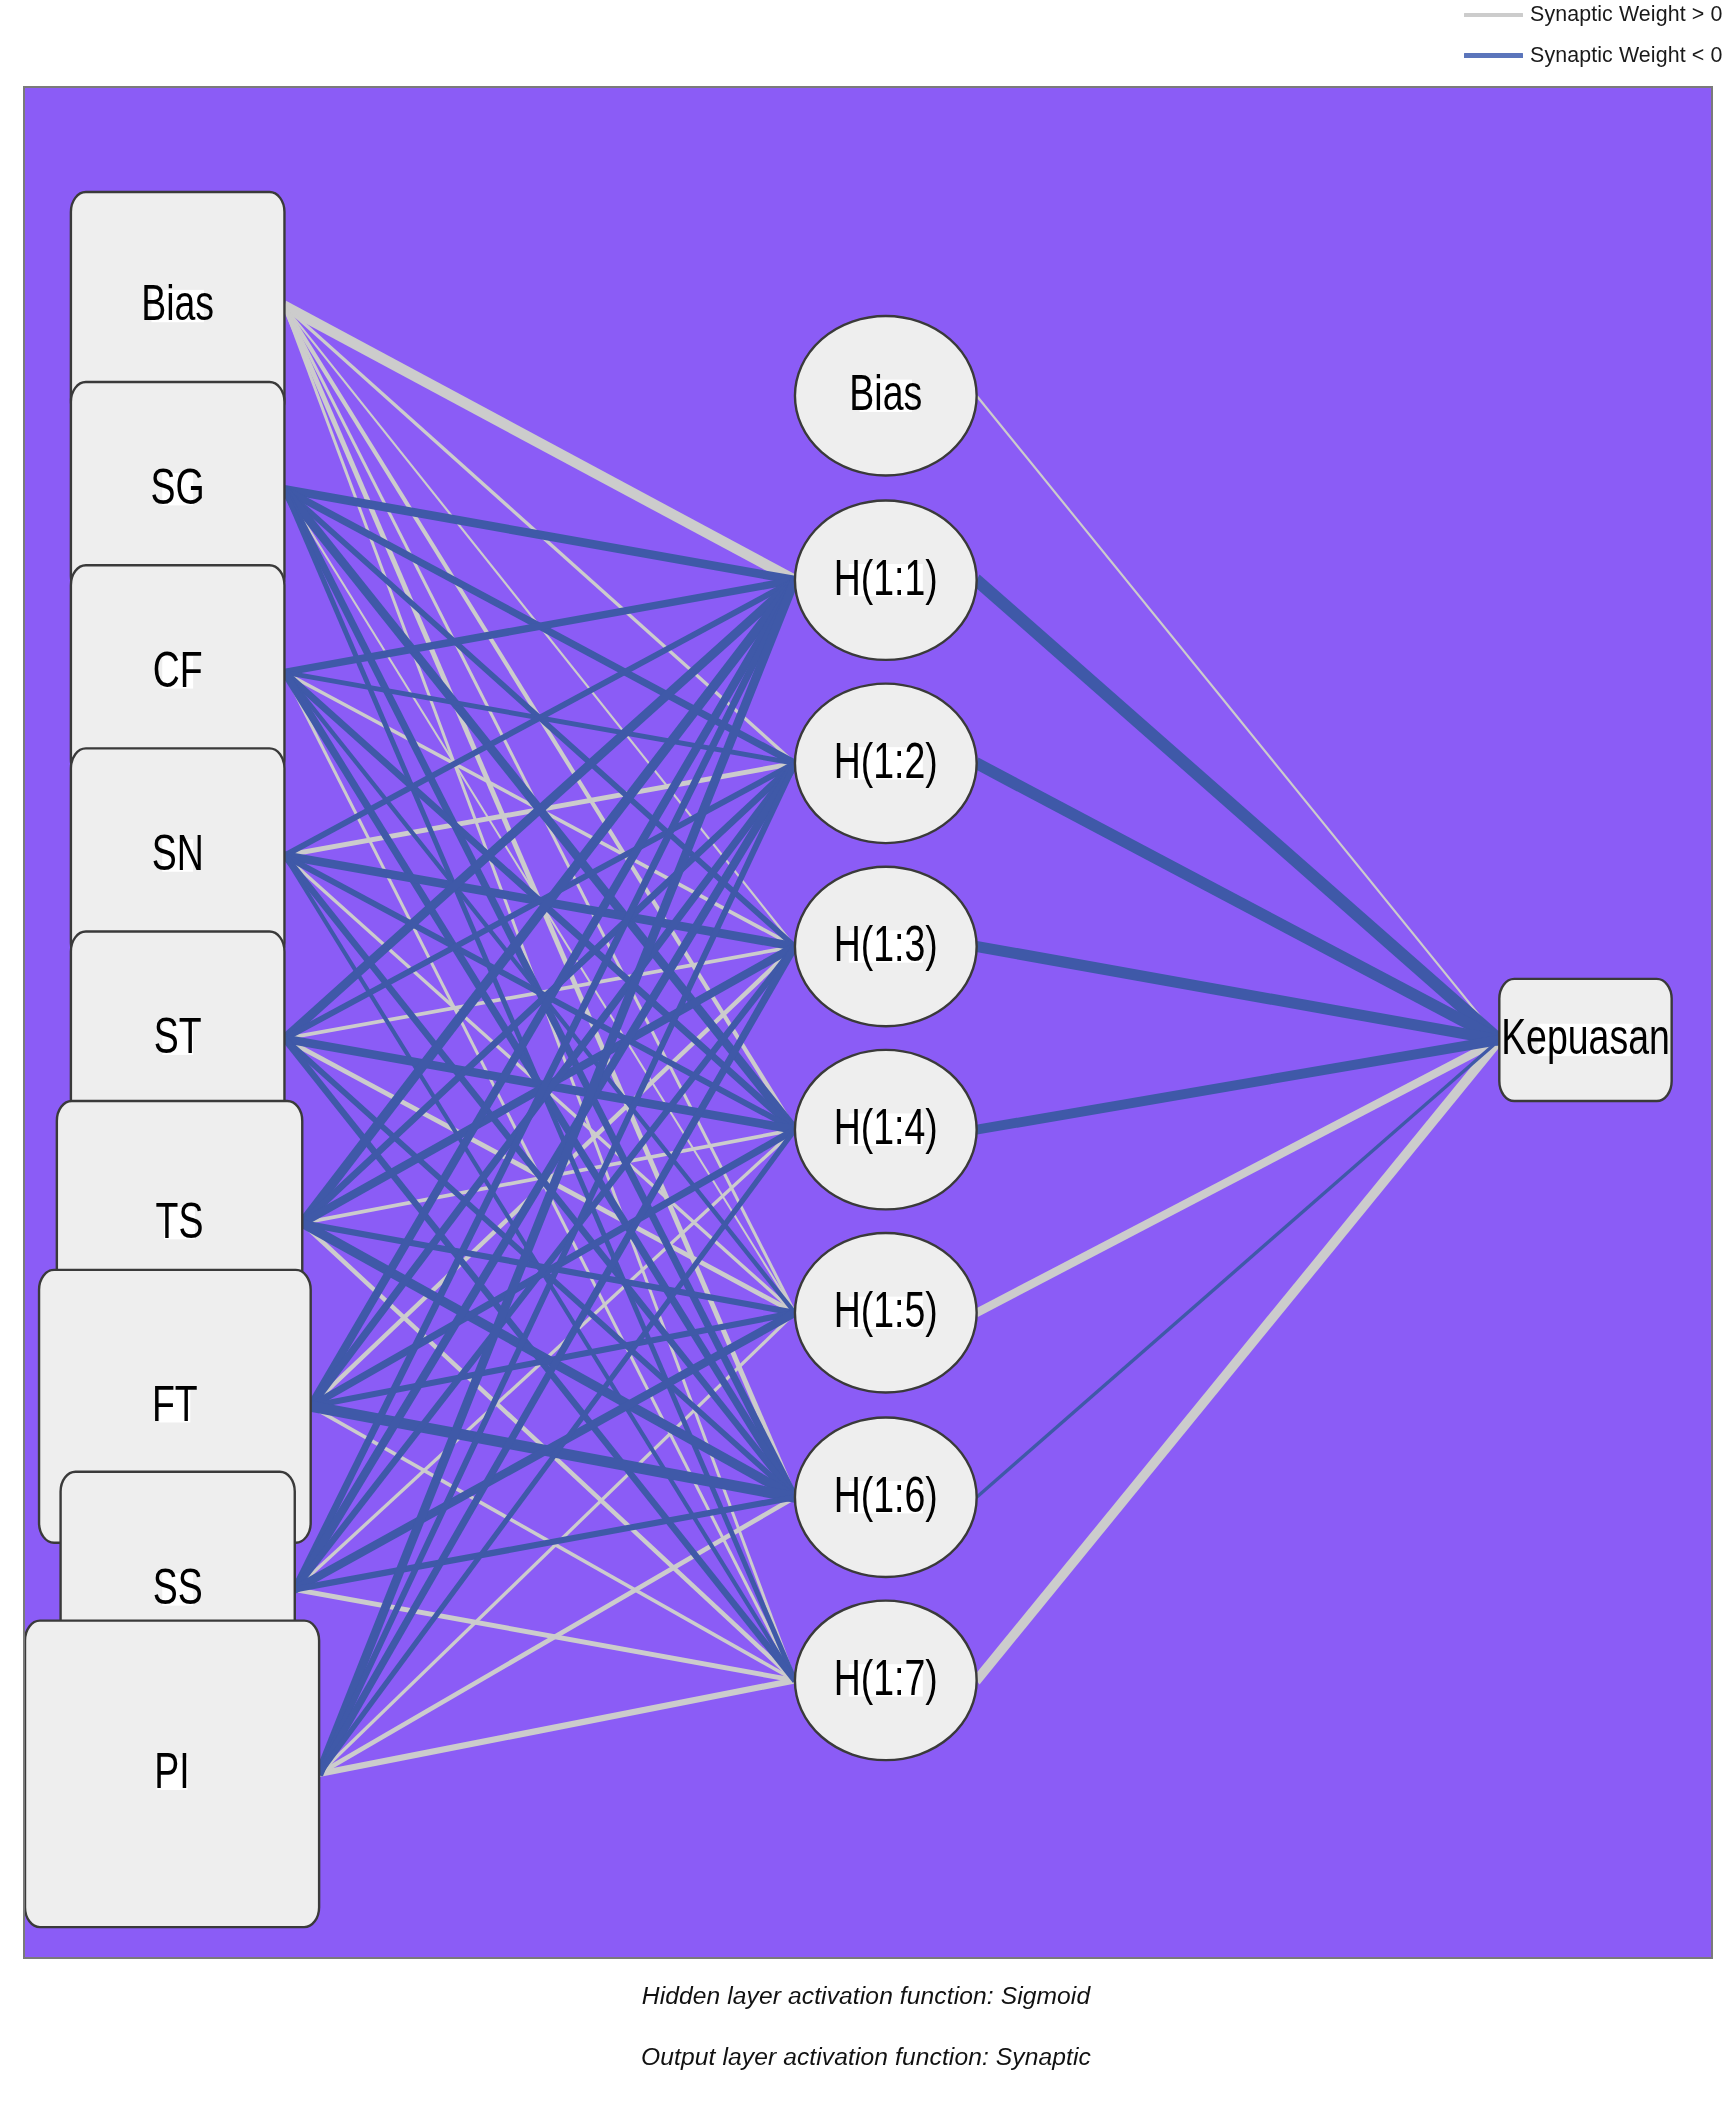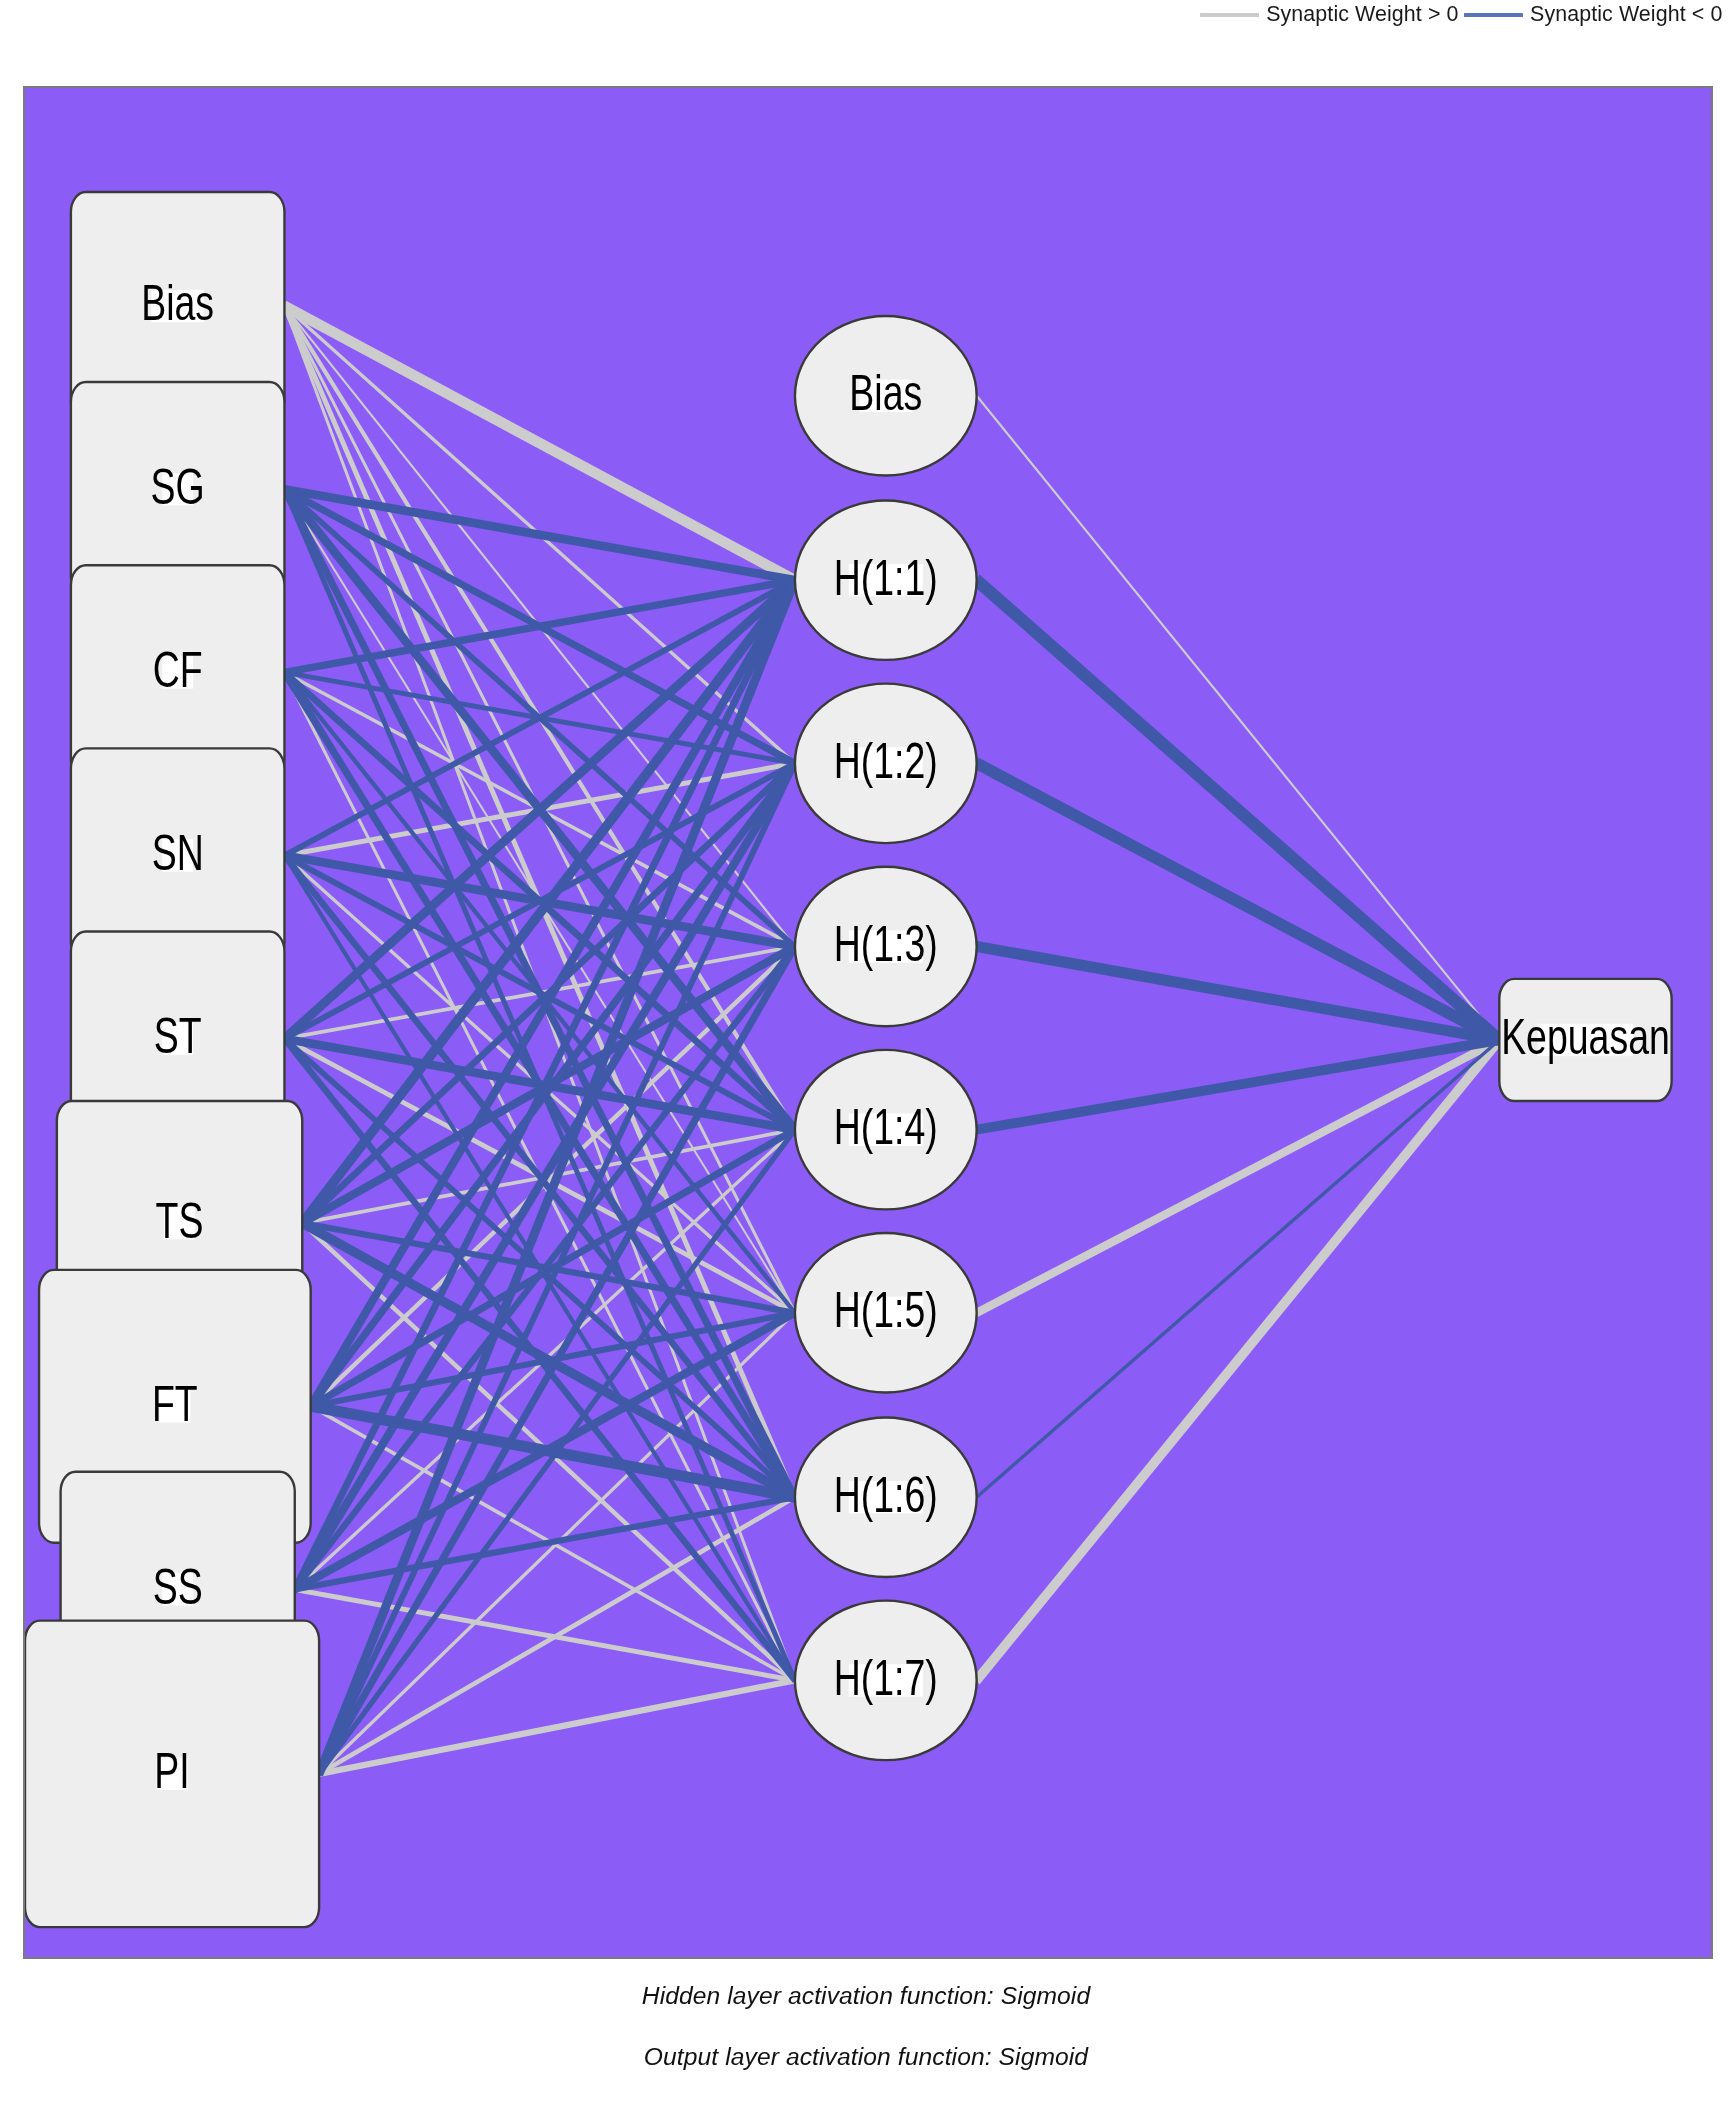--- a/index.html
+++ b/index.html
@@ -21,21 +21,22 @@
     width: 1732px;
     height: 2108px;
   }
 
   
   .legend {
     position: absolute;
     right: 9.6px;
     top: 3.2px;
     display: flex;
-    gap: 5px;
+    flex-direction: column;
+    gap: 17px;
     align-items: flex-start;
   }
   .legend-row {
     display: flex;
     align-items: center;
     gap: 7.5px;
     height: 23.5px;
   }
   .legend-swatch {
     width: 59px;
@@ -278,17 +279,17 @@
             <rect x="1574" y="715" width="184" height="98" rx="16" ry="16" fill="#eeeeee" stroke="#3a3a3a" stroke-width="2.4" vector-effect="non-scaling-stroke"></rect>
             <rect x="1615" y="751" width="102" height="26" fill="#ffffff"></rect>
             <text x="1666" y="765" class="node-label">Kepuasan</text>
           </g>
         </g>
     </svg>
   </div>
 
   <div class="captions">
     <p class="caption-line">Hidden layer activation function: Sigmoid</p>
-    <p class="caption-line">Output layer activation function: Sigmoid</p>
+    <p class="caption-line">Output layer activation function: Synaptic</p>
   </div>
 
 </div>
 
 
 </body></html>

